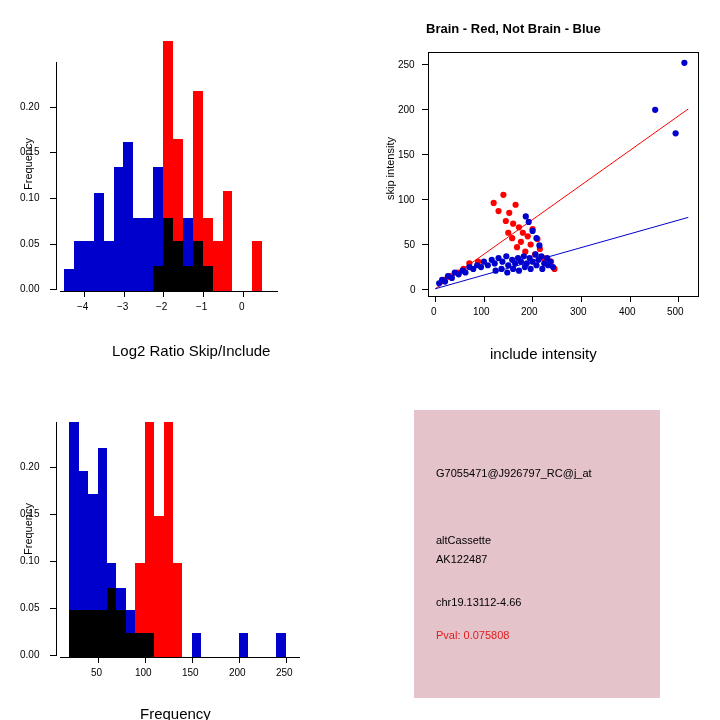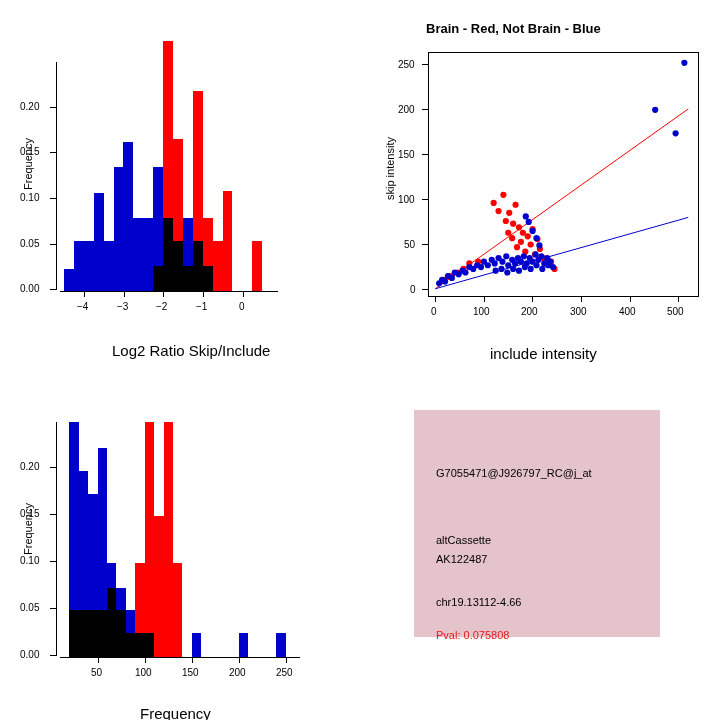--- a/index.html
+++ b/index.html
@@ -261,21 +261,21 @@
         <div class="bar" style="left: 116.471px; top: 249.588px; width: 9.41176px; height: 47.4122px; background: rgb(255, 0, 0); border: 1px solid rgb(255, 0, 0); box-sizing: border-box; mix-blend-mode: multiply;"></div>
         <div class="bar" style="left: 125.882px; top: 273.294px; width: 9.41176px; height: 23.7061px; background: rgb(255, 0, 0); border: 1px solid rgb(255, 0, 0); box-sizing: border-box; mix-blend-mode: multiply;"></div>
         <div class="bar" style="left: 135.294px; top: 203.163px; width: 9.41176px; height: 93.8367px; background: rgb(255, 0, 0); border: 1px solid rgb(255, 0, 0); box-sizing: border-box; mix-blend-mode: multiply;"></div>
         <div class="bar" style="left: 144.706px; top: 61.9143px; width: 9.41176px; height: 235.086px; background: rgb(255, 0, 0); border: 1px solid rgb(255, 0, 0); box-sizing: border-box; mix-blend-mode: multiply;"></div>
         <div class="bar" style="left: 154.118px; top: 155.751px; width: 9.41176px; height: 141.249px; background: rgb(255, 0, 0); border: 1px solid rgb(255, 0, 0); box-sizing: border-box; mix-blend-mode: multiply;"></div>
         <div class="bar" style="left: 163.529px; top: 61.9143px; width: 9.41176px; height: 235.086px; background: rgb(255, 0, 0); border: 1px solid rgb(255, 0, 0); box-sizing: border-box; mix-blend-mode: multiply;"></div>
         <div class="bar" style="left: 172.941px; top: 203.163px; width: 9.41176px; height: 93.8367px; background: rgb(255, 0, 0); border: 1px solid rgb(255, 0, 0); box-sizing: border-box; mix-blend-mode: multiply;"></div>
       </div>
   </div>
 
-  <div class="infobox" style="left:414px;top:410px;width:246px;height:227px;">
+  <div class="infobox" style="left:414px;top:410px;width:246px;height:288px;">
     <div class="infotext" style="left:22px;top:57px;">G7055471@J926797_RC@j_at</div>
     <div class="infotext" style="left:22px;top:100px;margin-top:24px;">altCassette</div>
     <div class="infotext" style="left:22px;top:143px;">AK122487</div>
     <div class="infotext" style="left:22px;top:186px;">chr19.13112-4.66</div>
     <div class="infotext pval" style="left:22px;top:219px;">Pval: 0.075808</div>
   </div>
 
 </div>
 
 </body></html>

